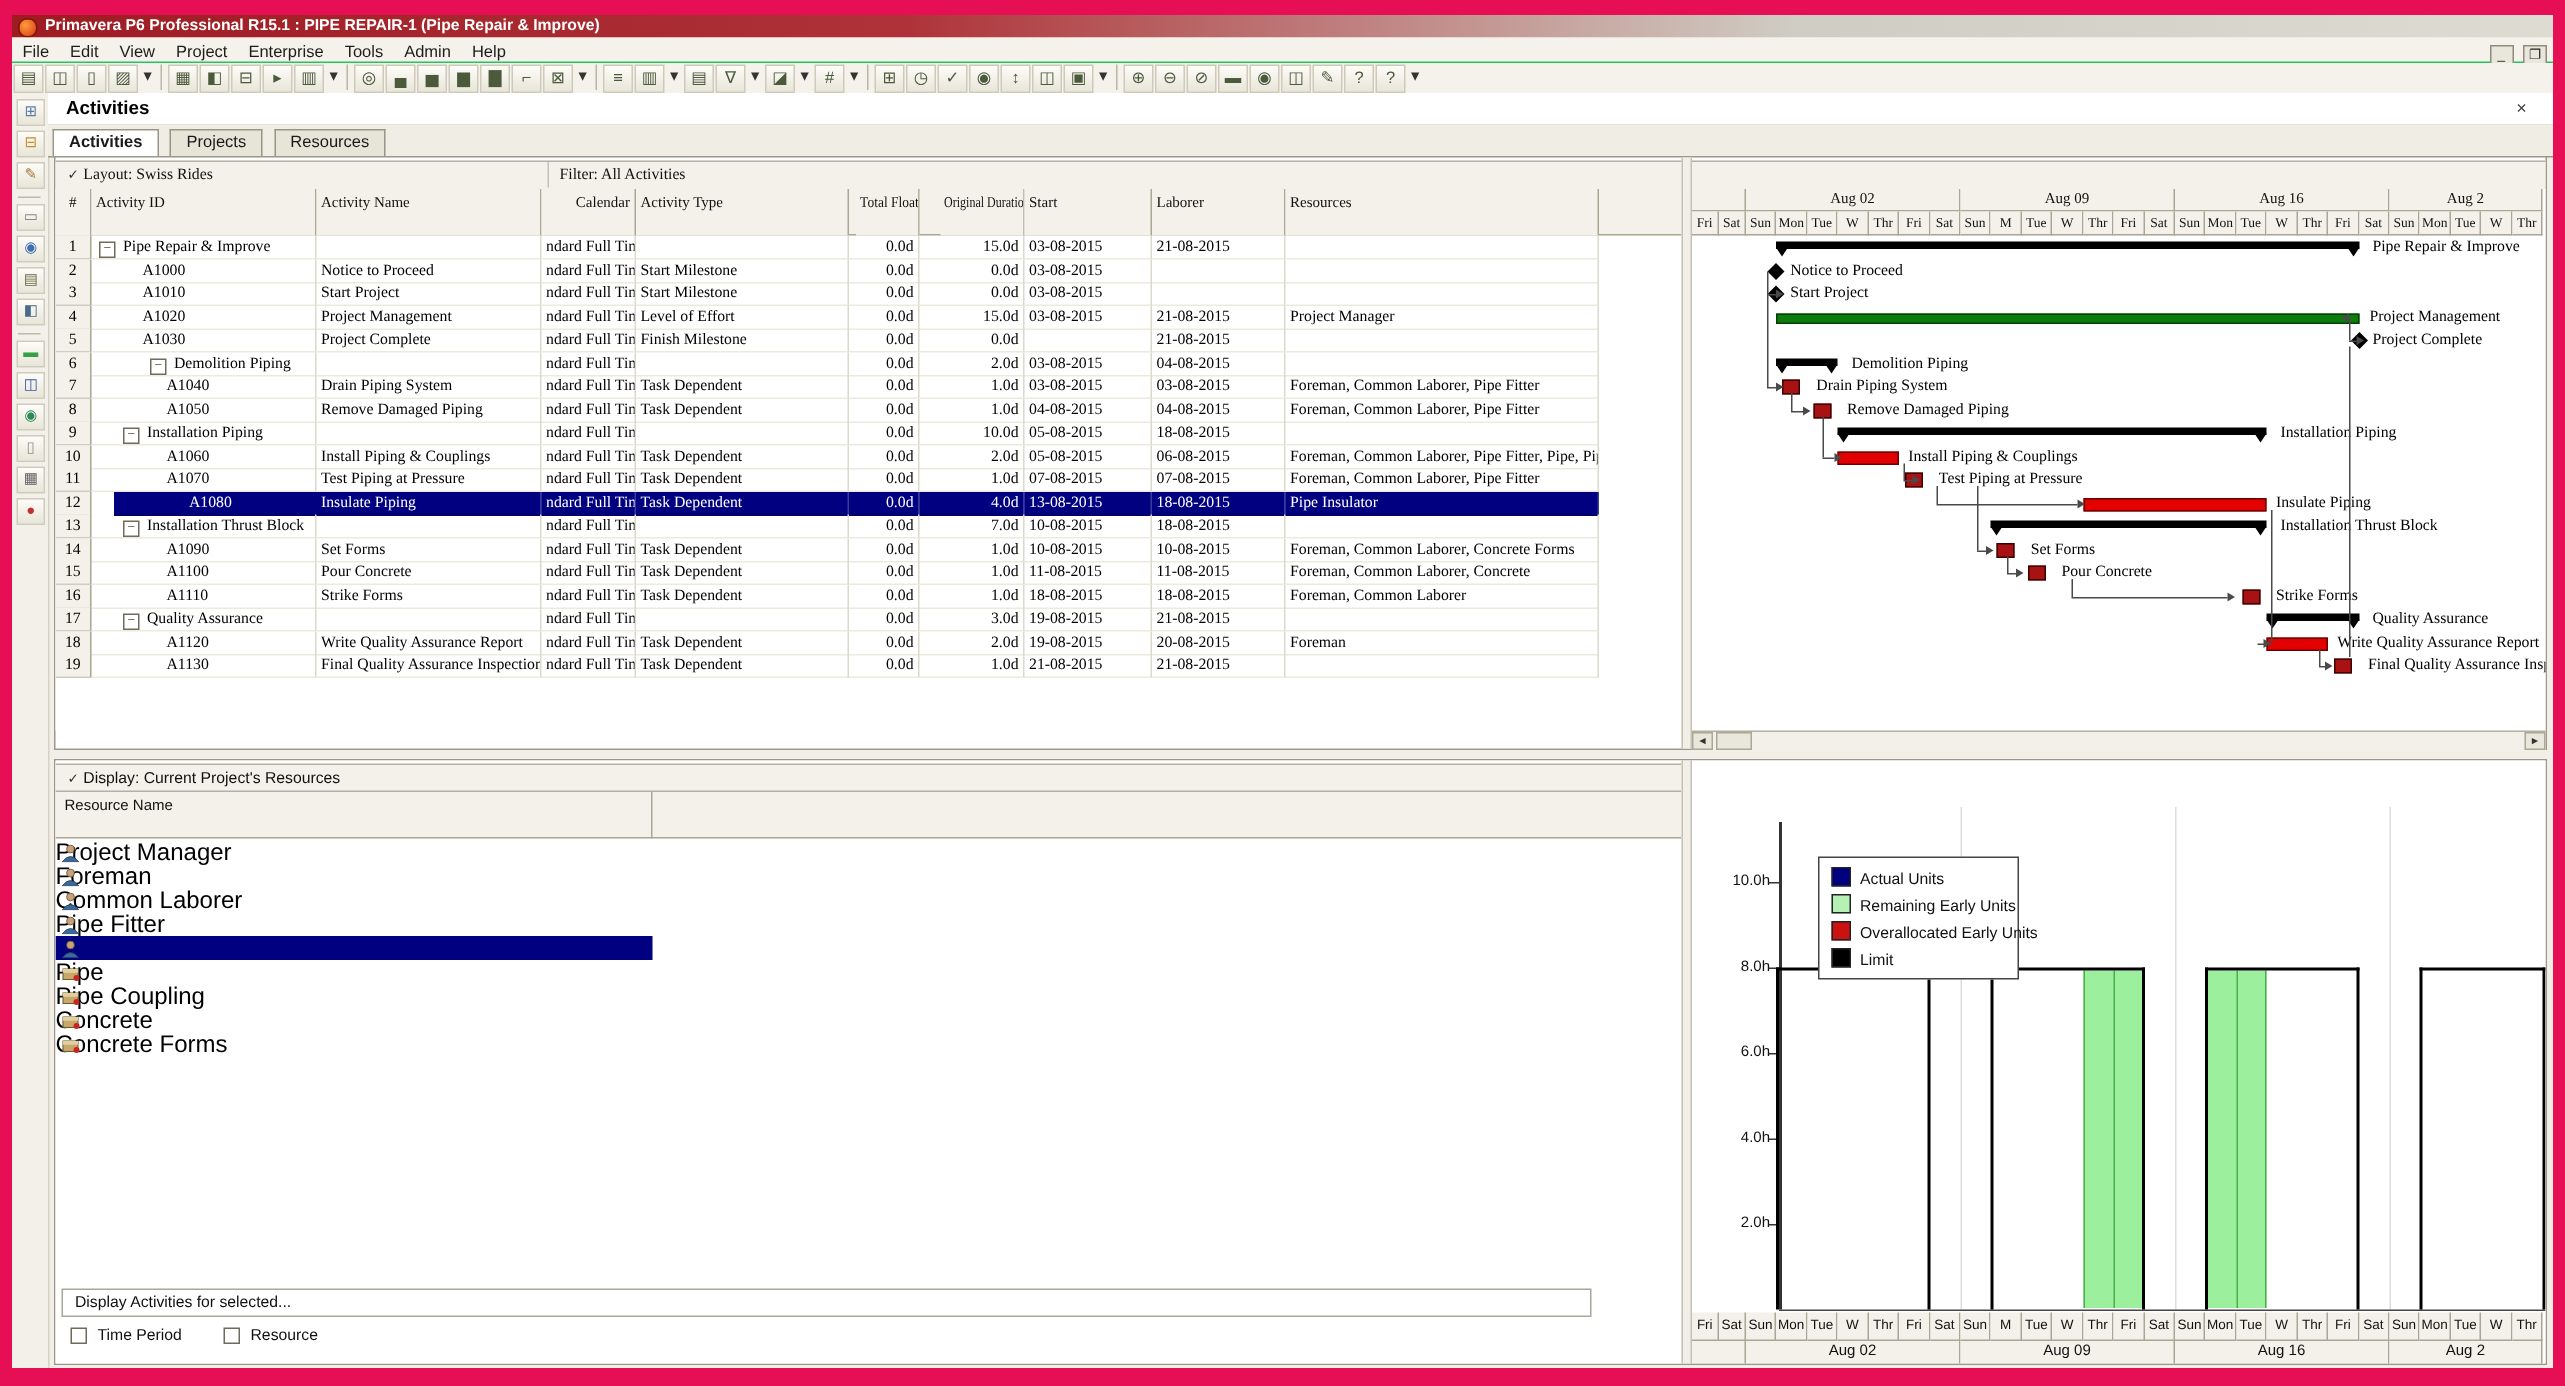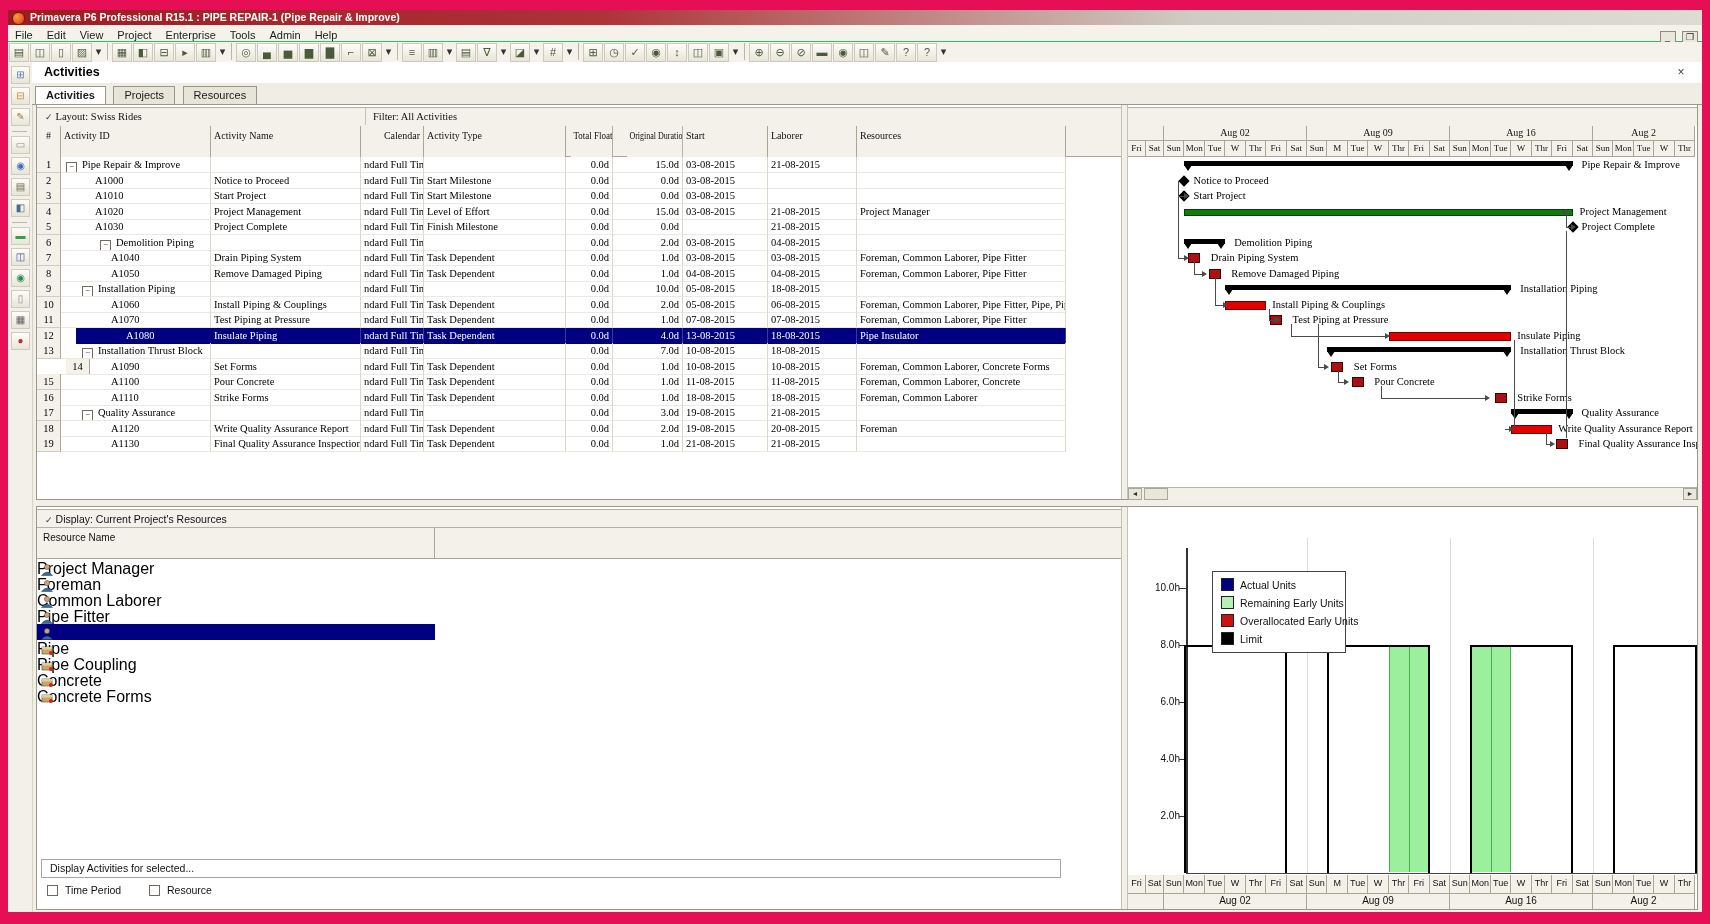--- a/index.html
+++ b/index.html
@@ -302,21 +302,21 @@
           <div class="cell" style="left: 174px; top: 0px; width: 150px; text-align: left;"></div>
           <div class="cell" style="left: 324px; top: 0px; width: 63px; text-align: right;">ndard Full Time</div>
           <div class="cell" style="left: 387px; top: 0px; width: 142px; text-align: left;"></div>
           <div class="cell" style="left: 529px; top: 0px; width: 47px; text-align: right;">0.0d</div>
           <div class="cell" style="left: 576px; top: 0px; width: 70px; text-align: right;">7.0d</div>
           <div class="cell" style="left: 646px; top: 0px; width: 85px; text-align: left;">10-08-2015</div>
           <div class="cell" style="left: 731px; top: 0px; width: 89px; text-align: left;">18-08-2015</div>
           <div class="cell" style="left: 820px; top: 0px; width: 209px; text-align: left;"></div>
         </div>
         <div style="position: absolute; left: 0px; top: 232.5px; width: 1084px; height: 16px;">
-          <div class="cell numcell" style="left: 0px; top: 0px; width: 24px; text-align: center; margin-left: 29px;">14</div>
+          <div class="cell numcell" style="left: 0px; top: 0px; width: 24px; text-align: center;">14</div>
           <div class="cell" style="left: 24px; top: 0px; width: 150px; text-align: left; padding-left: 50px;">A1090</div>
           <div class="cell" style="left: 174px; top: 0px; width: 150px; text-align: left;">Set Forms</div>
           <div class="cell" style="left: 324px; top: 0px; width: 63px; text-align: right;">ndard Full Time</div>
           <div class="cell" style="left: 387px; top: 0px; width: 142px; text-align: left;">Task Dependent</div>
           <div class="cell" style="left: 529px; top: 0px; width: 47px; text-align: right;">0.0d</div>
           <div class="cell" style="left: 576px; top: 0px; width: 70px; text-align: right;">1.0d</div>
           <div class="cell" style="left: 646px; top: 0px; width: 85px; text-align: left;">10-08-2015</div>
           <div class="cell" style="left: 731px; top: 0px; width: 89px; text-align: left;">10-08-2015</div>
           <div class="cell" style="left: 820px; top: 0px; width: 209px; text-align: left;">Foreman, Common Laborer, Concrete Forms</div>
         </div>

